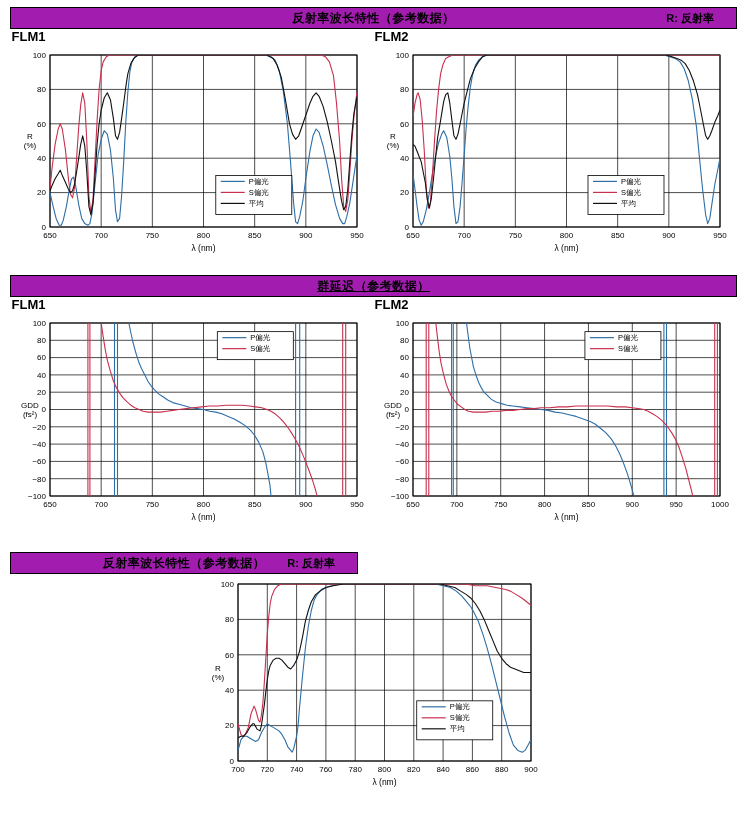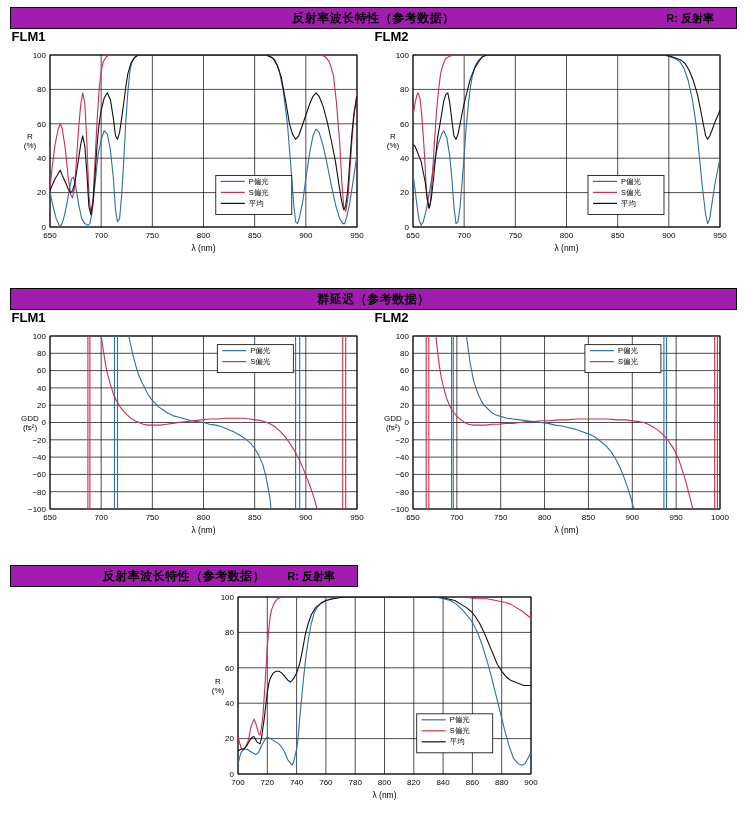--- a/index.html
+++ b/index.html
@@ -4,21 +4,21 @@
 <style>
   html,body{margin:0;padding:0;background:#fff;}
   body{width:745px;font-family:"Liberation Sans","DejaVu Sans",sans-serif;color:#000;}
   .page{width:745px;padding:0 10px;box-sizing:border-box;}
   .bar{position:relative;border:1px solid #000;height:20px;display:flex;align-items:center;justify-content:center;background:#a21caf;}
   .bar .title{font-size:12px;font-weight:bold;letter-spacing:0.5px;}
   .bar .note{position:absolute;right:22px;top:0;height:20px;display:flex;align-items:center;font-size:11px;font-weight:bold;}
   .bar.full{width:725px;}
   .bar.half{width:346px;}
   .s1{margin-top:7px;}
-  .s2{margin-top:29px;}
+  .s2{margin-top:16px;text-decoration:underline;}
   .s3{margin-top:24px;}
   .chart-row{display:flex;justify-content:center;width:725px;margin-top:0;}
   .chart-block{display:flex;flex-direction:column;}
   .chart-label{font-size:13px;font-weight:bold;height:16px;line-height:16px;padding-left:2px;}
   svg{display:block;}
 </style>
 </head>
 <body>
 
 <div class="page">

